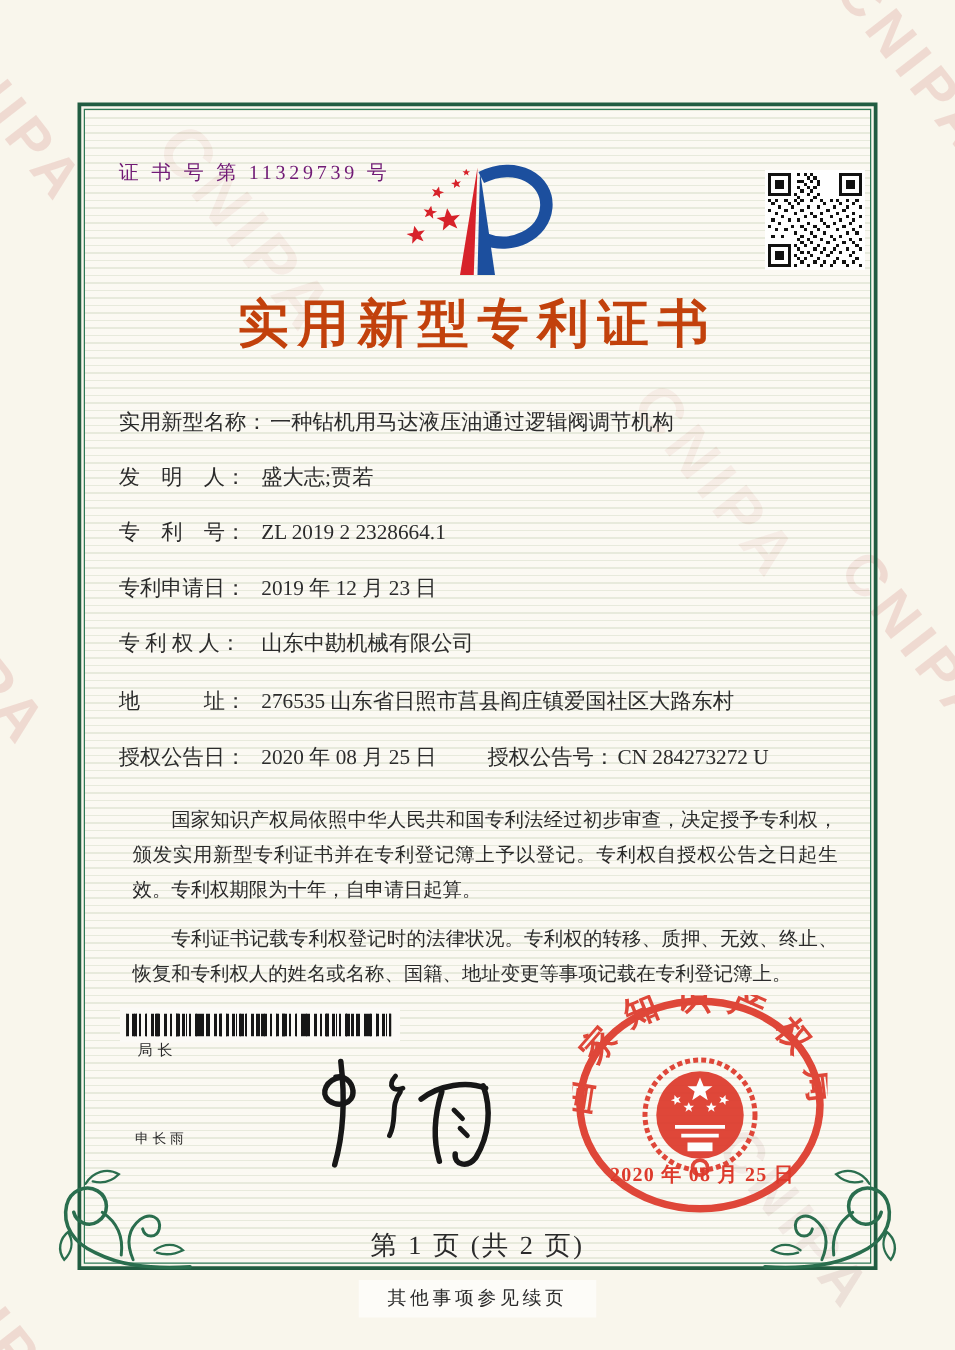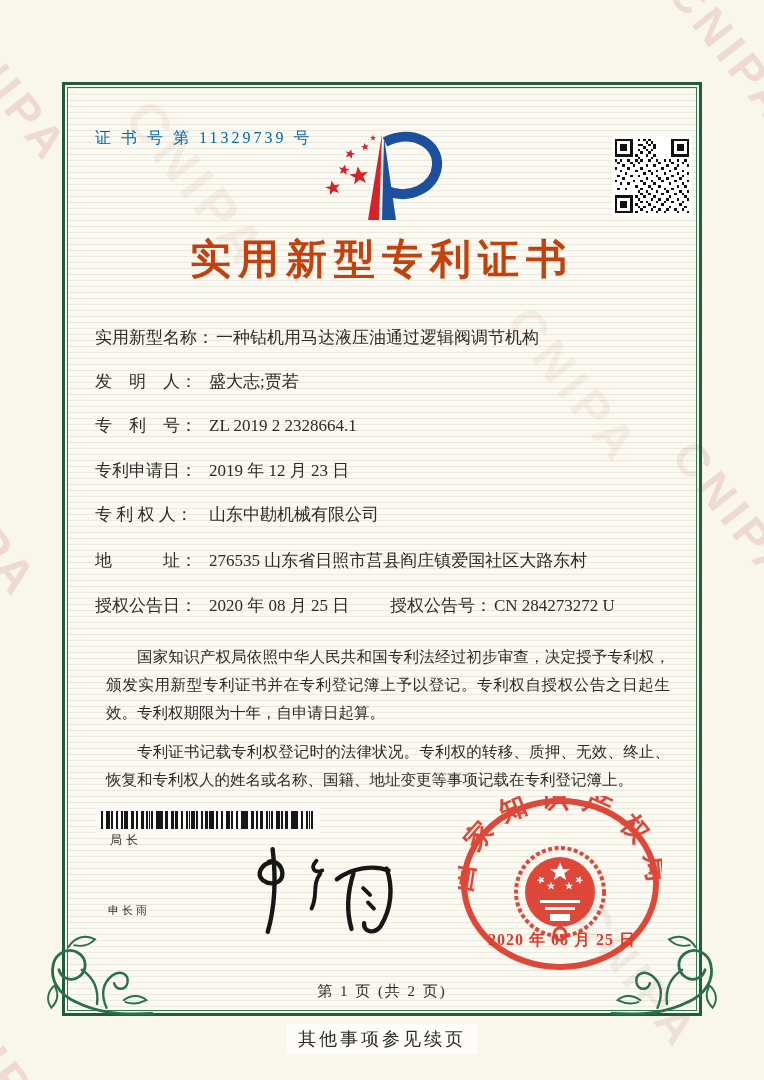--- a/index.html
+++ b/index.html
@@ -8,21 +8,21 @@
   
   .wm{position:absolute;z-index:1;font-family:"Liberation Sans","DejaVu Sans",sans-serif;
       font-weight:bold;letter-spacing:6px;transform:rotate(52deg);transform-origin:left top;
       color:rgba(225,178,170,0.40);pointer-events:none;}
   
   .frame{position:absolute;left:62px;top:82px;width:634px;height:928px;z-index:2;
          border:3px solid #215c41;}
   .frame-inner{position:absolute;inset:2px;border:1px solid #2e7a57;
          background:repeating-linear-gradient(180deg,rgba(160,186,156,0.20) 0 1px,rgba(255,255,255,0.35) 1px 6px);}
   .content{position:absolute;inset:0;z-index:3;}
-  .cert-no{position:absolute;left:95px;top:128px;font-size:16px;letter-spacing:3px;color:#0369a1;}
+  .cert-no{position:absolute;left:95px;top:128px;font-size:16px;letter-spacing:3px;color:#701a75;}
   .qr{position:absolute;left:612px;top:136px;width:80px;height:80px;background:#fff;}
   .logo{position:absolute;left:325px;top:130px;width:122px;height:95px;}
   .title{position:absolute;left:0;top:232px;width:100%;text-align:center;
          font-size:41px;font-weight:bold;letter-spacing:7px;color:#c2410c;}
   .row{position:absolute;left:95px;width:580px;height:24px;font-size:17px;white-space:nowrap;}
   .row .lbl{display:inline-block;min-width:112px;}
   .row .val{margin-left:2px;}
   .pair2{position:absolute;left:295px;top:0;}
   .paras{position:absolute;left:95px;top:632px;width:586px;font-size:15.5px;line-height:28px;
          text-align:justify;}
@@ -32,23 +32,23 @@
     background-image:
       repeating-linear-gradient(90deg,#161616 0 2px,transparent 2px 5px),
       repeating-linear-gradient(90deg,#161616 0 1px,transparent 1px 8px),
       repeating-linear-gradient(90deg,transparent 0 6px,#161616 6px 9px,transparent 9px 17px);}
   .signer-title{position:absolute;left:110px;top:832px;font-size:12px;letter-spacing:4px;}
   .signer-name{position:absolute;left:108px;top:903px;font-size:11px;letter-spacing:3px;}
   .signature{position:absolute;left:222px;top:843px;width:185px;height:95px;}
   .seal{position:absolute;left:458px;top:796px;width:204px;height:176px;opacity:0.93;}
   .seal-date{position:absolute;left:472px;top:930px;width:180px;text-align:center;
              font-size:16px;color:#dd3a2c;letter-spacing:1px;font-weight:bold;}
-  .page-info{position:absolute;left:0;top:982px;width:100%;text-align:center;font-size:15px;letter-spacing:2px;}
+  .page-info{position:absolute;left:0;top:982px;width:100%;text-align:center;font-size:21px;letter-spacing:2px;}
   .note-box{position:absolute;left:287px;top:1024px;width:190px;height:30px;background:#fdfcf8;
-            text-align:center;font-size:18px;line-height:30px;letter-spacing:3px;z-index:3;}
+            text-align:center;font-size:15px;line-height:30px;letter-spacing:3px;z-index:3;}
   .flourish{position:absolute;z-index:4;width:118px;height:95px;}
   .flourish.bl{left:38px;top:928px;}
   .flourish.br{left:608px;top:928px;transform:scaleX(-1);}
 </style>
 </head>
 <body>
 
 <div class="page">
 
   <div class="wm" style="left:-24px;top:6px;font-size:46px;">CNIPA</div>

